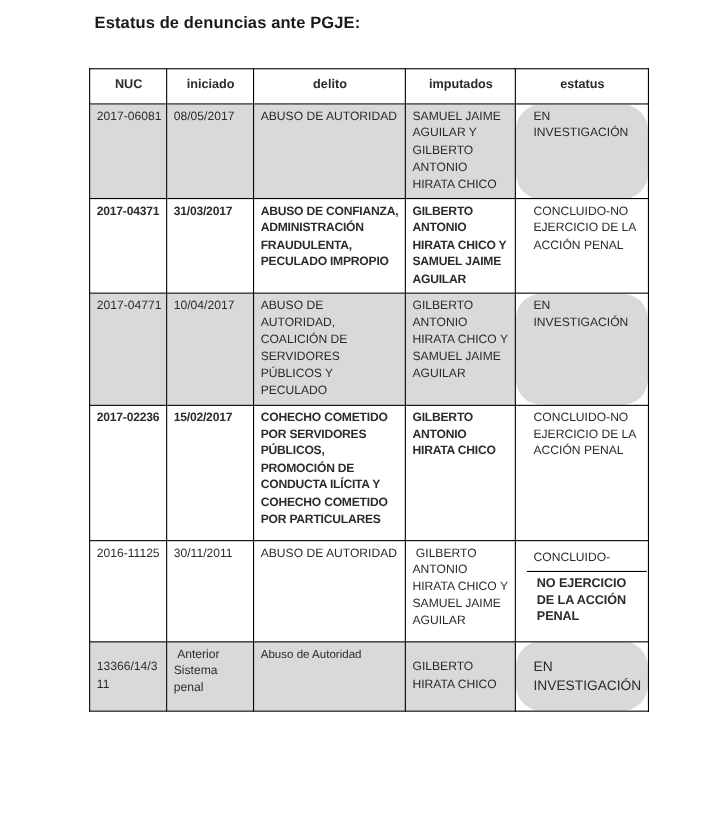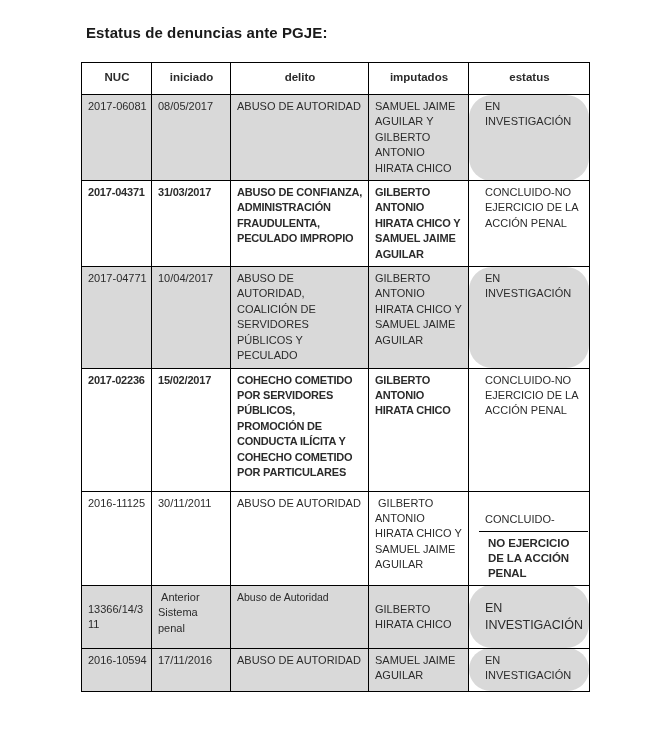--- a/index.html
+++ b/index.html
@@ -8,21 +8,21 @@
     --text:#2b2b2b;
     --title:#1a1a1a;
   }
   html,body{margin:0;padding:0;}
   body{
     width:651px;height:742px;background:#ffffff;
     font-family:"Liberation Sans","DejaVu Sans",sans-serif;
     position:relative;overflow:hidden;color:var(--text);
   }
   .title{
-    position:absolute;left:86px;top:24px;
+    position:absolute;left:86px;top:12px;
     font-size:15px;font-weight:600;color:var(--title);
     letter-spacing:0.1px;
   }
   table.denuncias{
     position:absolute;left:81px;top:62px;
     border-collapse:collapse;table-layout:fixed;
   }
   table.denuncias col.c-nuc{width:70px;}
   table.denuncias col.c-iniciado{width:79px;}
   table.denuncias col.c-delito{width:138px;}
@@ -42,21 +42,21 @@
   }
   tr.shaded td{background:var(--shaded);}
   tr.bold-row td{font-weight:700;letter-spacing:-0.2px;}
   tr.bold-row td.col-estatus{font-weight:400;letter-spacing:0;}
   td.col-nuc{white-space:nowrap;padding-right:3px;}
   td.col-imputados{padding-right:3px;}
   td.col-estatus{padding-left:16px;padding-right:6px;border-radius:23px;}
   
   .split-top{
     border-bottom:1px solid var(--border);
-    margin:16px -6px 4px -6px;
+    margin:4px -6px 4px -6px;
     padding:0 6px 4px 6px;
   }
   .split-bottom{
     font-weight:700;font-size:11.5px;line-height:15px;
     padding-left:3px;margin-right:-5px;letter-spacing:-0.1px;
   }
   
   tr.alt-row td.col-nuc{
     vertical-align:middle;white-space:normal;word-break:break-all;
   }
@@ -127,22 +127,15 @@
           <div class="split-bottom">NO EJERCICIO DE LA ACCIÓN PENAL</div>
         </td>
       </tr>
       <tr class="shaded alt-row" style="height:63px">
         <td class="col-nuc">13366/14/311</td>
         <td class="col-iniciado">&nbsp;Anterior Sistema penal</td>
         <td class="col-delito">Abuso de Autoridad</td>
         <td class="col-imputados">GILBERTO HIRATA CHICO</td>
         <td class="col-estatus">EN INVESTIGACIÓN</td>
       </tr>
-      <tr class="shaded" style="height:43px">
-        <td class="col-nuc">2016-10594</td>
-        <td class="col-iniciado">17/11/2016</td>
-        <td class="col-delito">ABUSO DE AUTORIDAD</td>
-        <td class="col-imputados">SAMUEL JAIME AGUILAR</td>
-        <td class="col-estatus">EN INVESTIGACIÓN</td>
-      </tr>
     </tbody>
   </table>
 </div>
 
 </body></html>

